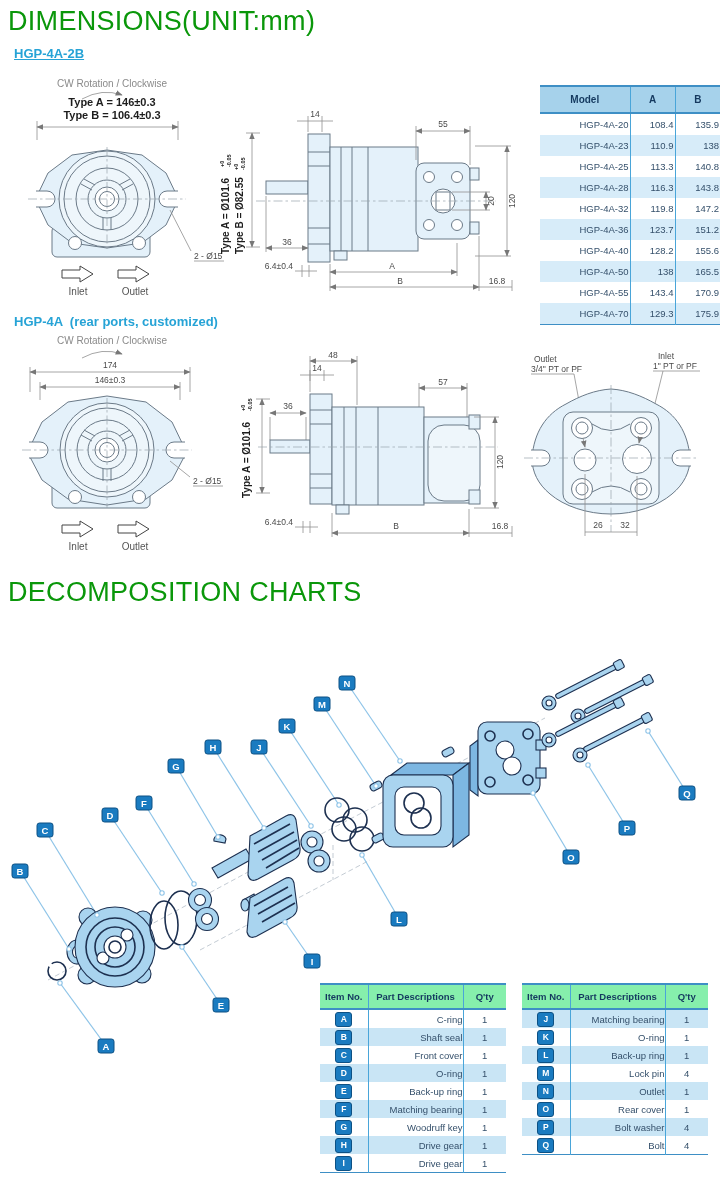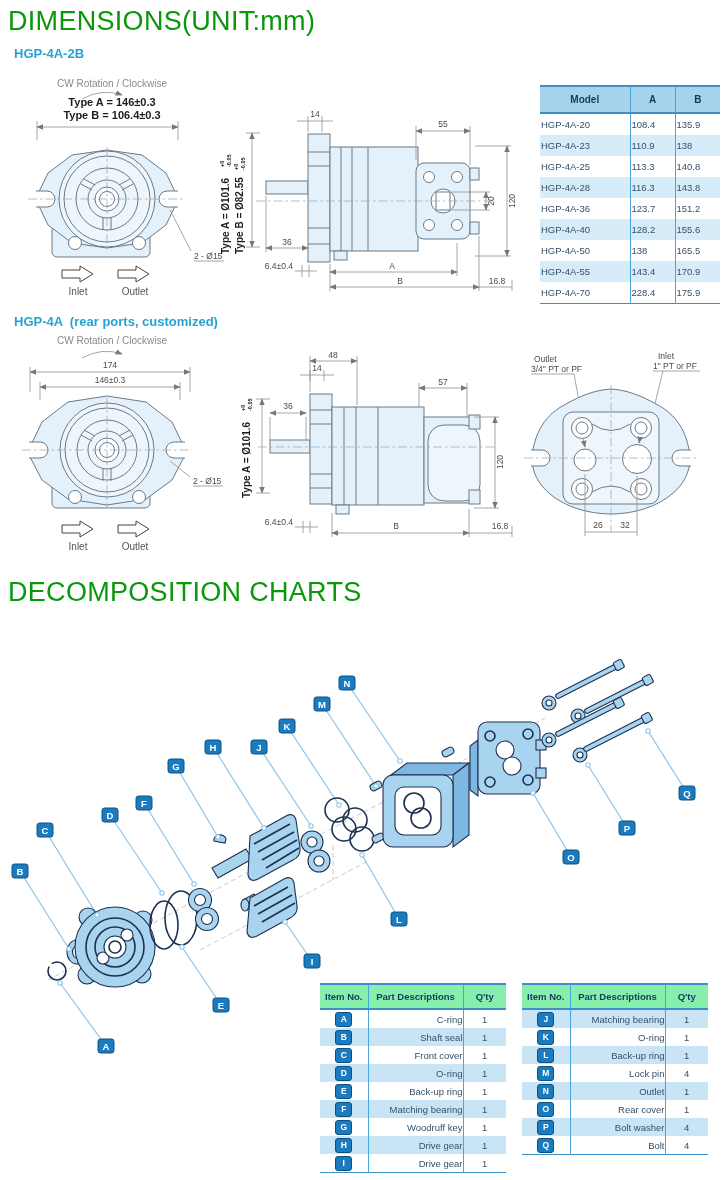--- a/index.html
+++ b/index.html
@@ -4,21 +4,21 @@
 <style>
   html,body{margin:0;padding:0;background:#fff;}
   body{width:725px;height:1180px;position:relative;font-family:"Liberation Sans",sans-serif;overflow:hidden;}
   .abs{position:absolute;}
   .green-title{color:#0a970a;font-size:27px;letter-spacing:.3px;font-weight:400;white-space:pre;}
   .teal-head{color:#26a3d6;font-size:13px;font-weight:bold;white-space:pre;}
   
   table{border-collapse:collapse;table-layout:fixed;}
   .model-table{width:180px;border-top:2px solid #3e8fc5;border-bottom:1.5px solid #3e8fc5;}
   .model-table th{background:#a6d2eb;color:#14395f;font-size:10px;font-weight:bold;height:23px;border-bottom:2px solid #3e8fc5;}
-  .model-table td{font-size:9.5px;color:#35506b;height:19px;text-align:left;}
+  .model-table td{font-size:9.5px;color:#35506b;height:19px;text-align:right;}
   .model-table th+th,.model-table td+td{border-left:1.3px solid #49a5d9;}
   .model-table tbody tr:nth-of-type(even) td{background:#d7ecf9;}
   .parts-table{width:186px;border-top:2px solid #3e8fc5;border-bottom:1.5px solid #3e8fc5;}
   .parts-table th{background:#86efac;color:#14395f;font-size:9.5px;font-weight:bold;height:21px;border-bottom:2px solid #3e8fc5;}
   .parts-table td{font-size:9.5px;color:#35506b;height:18px;text-align:center;padding:0;}
   .parts-table td.desc{text-align:right;padding-left:9px;}
   .parts-table th+th,.parts-table td+td{border-left:1.3px solid #49a5d9;}
   .parts-table.alt-even tbody tr:nth-of-type(even) td{background:#c9e5f5;}
   .parts-table.alt-odd  tbody tr:nth-of-type(odd)  td{background:#c9e5f5;}
   .badge{display:inline-block;width:15px;height:13px;background:#1a7bc0;border:1px solid #0d5184;border-radius:3px;color:#fff;font-size:8.5px;font-weight:bold;line-height:13px;text-align:center;}
@@ -43,21 +43,21 @@
   .lead{stroke:#8ec4e8;stroke-width:1.2;fill:none;}
   .lec{fill:#fff;stroke:#8ec4e8;stroke-width:1.1;}
   .axis{stroke:#b4bec8;stroke-width:.8;stroke-dasharray:5 3;fill:none;}
   .lblr{fill:#1a7bc0;stroke:#0d5184;stroke-width:1;}
   .lblt{fill:#fff;font-size:9.5px;font-weight:bold;text-anchor:middle;}
 </style>
 </head>
 <body>
 
 <div class="abs green-title" style="left:8px;top:6px;">DIMENSIONS(UNIT:mm)</div>
-<div class="abs teal-head" style="left:14px;top:46px;">HGP-4A-2B</div>
+<div class="abs teal-head" style="left:14px;top:46px;text-decoration:underline;">HGP-4A-2B</div>
 <div class="abs teal-head" style="left:14px;top:314px;">HGP-4A  (rear ports, customized)</div>
 <div class="abs green-title" style="left:8px;top:577px;">DECOMPOSITION CHARTS</div>
 
 <svg class="abs" style="left:0;top:60px;" width="725" height="515" viewBox="0 60 725 515">
   <defs>
     <marker id="arr" viewBox="0 0 10 10" refX="9" refY="5" markerWidth="7" markerHeight="7" orient="auto-start-reverse" markerUnits="userSpaceOnUse">
         <path d="M0,1 L10,5 L0,9 Z" fill="#777"></path>
       </marker>
   </defs>
 
@@ -347,20 +347,25 @@
         <td>113.3</td>
         <td>140.8</td>
       </tr>
 
       <tr>
         <td>HGP-4A-28</td>
         <td>116.3</td>
         <td>143.8</td>
       </tr>
 
+      <tr>
+        <td>HGP-4A-32</td>
+        <td>119.8</td>
+        <td>147.2</td>
+      </tr>
 
       <tr>
         <td>HGP-4A-36</td>
         <td>123.7</td>
         <td>151.2</td>
       </tr>
 
       <tr>
         <td>HGP-4A-40</td>
         <td>128.2</td>
@@ -375,21 +380,21 @@
       </tr>
 
       <tr>
         <td>HGP-4A-55</td>
         <td>143.4</td>
         <td>170.9</td>
       </tr>
 
       <tr>
         <td>HGP-4A-70</td>
-        <td>228.4</td>
+        <td>129.3</td>
         <td>175.9</td>
       </tr>
 
     </tbody>
 </table>
 
 <svg class="abs" style="left:0;top:625px;" width="725" height="460" viewBox="0 625 725 460">
 
   <path class="axis" d="M48,980 L300,844"></path>
   <path class="axis" d="M200,950 L370,860"></path>

